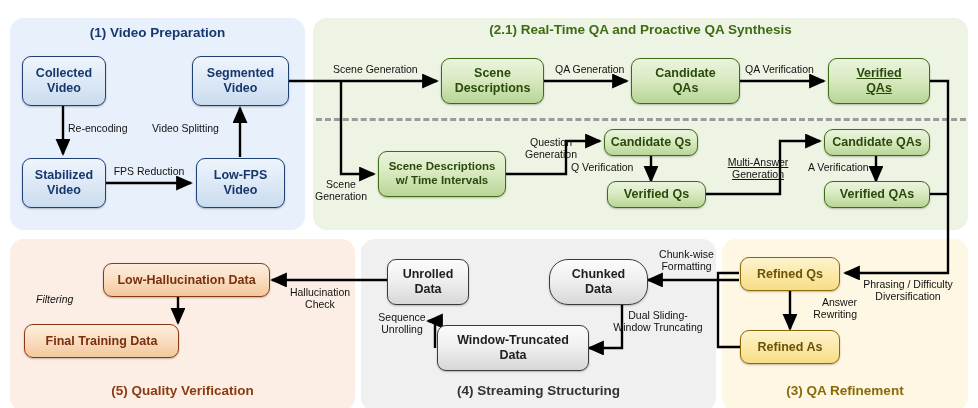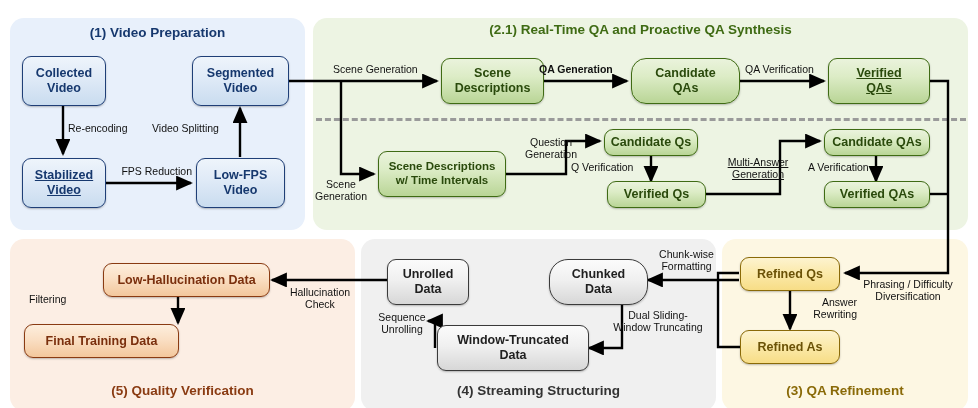--- a/index.html
+++ b/index.html
@@ -70,21 +70,21 @@
     color:#7a2f0d;
     box-shadow:0 1px 2px rgba(0,0,0,.25);
   }
 
   
   .elabel{
     position:absolute;
     font-size:10.5px;
     color:#111111;
     white-space:nowrap;
-    text-align:right;
+    text-align:center;
     line-height:1.18;
   }
   .elabel.two{white-space:normal;}
 
   
   #wires{position:absolute;left:0;top:0;width:978px;height:408px;pointer-events:none;}
 </style>
 </head>
 <body>
 
@@ -158,21 +158,21 @@
       <path d="M739,272 L648,272"></path>
     </g>
   </svg>
 
   <div class="node n-blue" style="left:22px;top:48px;width:84px;height:50px;">
     <div>
         <span>Collected</span>
          <span>Video</span>
       </div>
   </div>
-  <div class="node n-blue" style="left:22px;top:150px;width:84px;height:50px;text-decoration:underline;">
+  <div class="node n-blue" style="left:22px;top:150px;width:84px;height:50px;">
     <div>
         <span>Stabilized</span>
          <span>Video</span>
       </div>
   </div>
   <div class="node n-blue" style="left:196px;top:150px;width:89px;height:50px;">
     <div>
         <span>Low-FPS</span>
          <span>Video</span>
       </div>
@@ -183,21 +183,21 @@
          <span>Video</span>
       </div>
   </div>
 
   <div class="node n-green" style="left:441px;top:50px;width:103px;height:46px;">
     <div>
         <span>Scene</span>
          <span>Descriptions</span>
       </div>
   </div>
-  <div class="node n-green" style="left:631px;top:50px;width:109px;height:46px;border-radius:15px;">
+  <div class="node n-green" style="left:631px;top:50px;width:109px;height:46px;">
     <div>
         <span>Candidate</span>
          <span>QAs</span>
       </div>
   </div>
   <div class="node n-green" style="left:828px;top:50px;width:102px;height:46px;text-decoration:underline;">
     <div>
         <span>Verified</span>
          <span>QAs</span>
       </div>
@@ -269,21 +269,21 @@
     <div>
         <span>Final Training Data</span>
       </div>
   </div>
 
   <div class="elabel" style="left:68px;top:114px;">Re-encoding</div>
   <div class="elabel" style="left:106px;top:157px;width:86px;">FPS Reduction</div>
   <div class="elabel" style="left:152px;top:114px;">Video Splitting</div>
 
   <div class="elabel" style="left:333px;top:55px;">Scene Generation</div>
-  <div class="elabel" style="left:539px;top:55px;font-weight:bold;">QA Generation</div>
+  <div class="elabel" style="left:555px;top:55px;">QA Generation</div>
   <div class="elabel" style="left:745px;top:55px;">QA Verification</div>
 
   <div class="elabel two" style="left:300px;top:170px;width:82px;text-align:center;">
     <span>Scene</span><br>
     <span>Generation</span>
   </div>
   <div class="elabel two" style="left:513px;top:128px;width:76px;text-align:center;">
     <span>Question</span><br>
     <span>Generation</span>
   </div>
@@ -313,15 +313,15 @@
   </div>
   <div class="elabel two" style="left:367px;top:303px;width:70px;text-align:center;">
     <span>Sequence</span><br>
     <span>Unrolling</span>
   </div>
 
   <div class="elabel two" style="left:277px;top:278px;width:86px;text-align:center;">
     <span>Hallucination</span><br>
     <span>Check</span>
   </div>
-  <div class="elabel" style="left:29px;top:285px;">Filtering</div>
+  <div class="elabel" style="left:36px;top:285px;font-style:italic;">Filtering</div>
 
 </div>
 
 </body></html>

